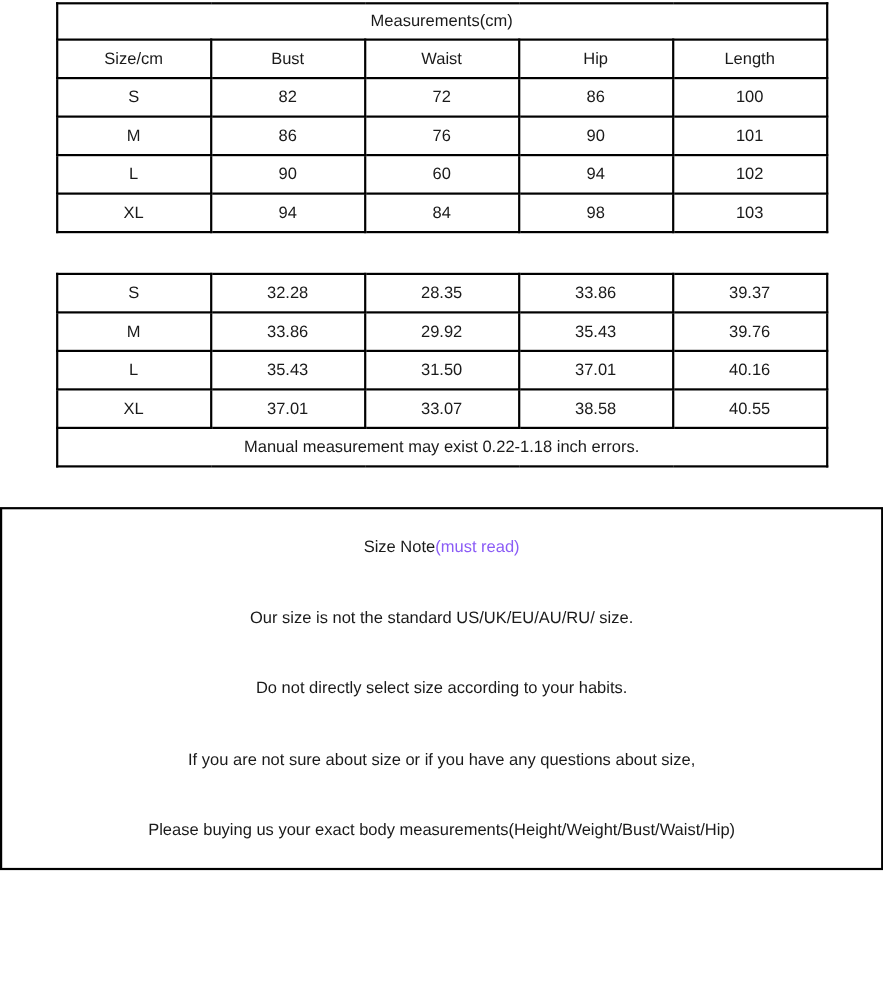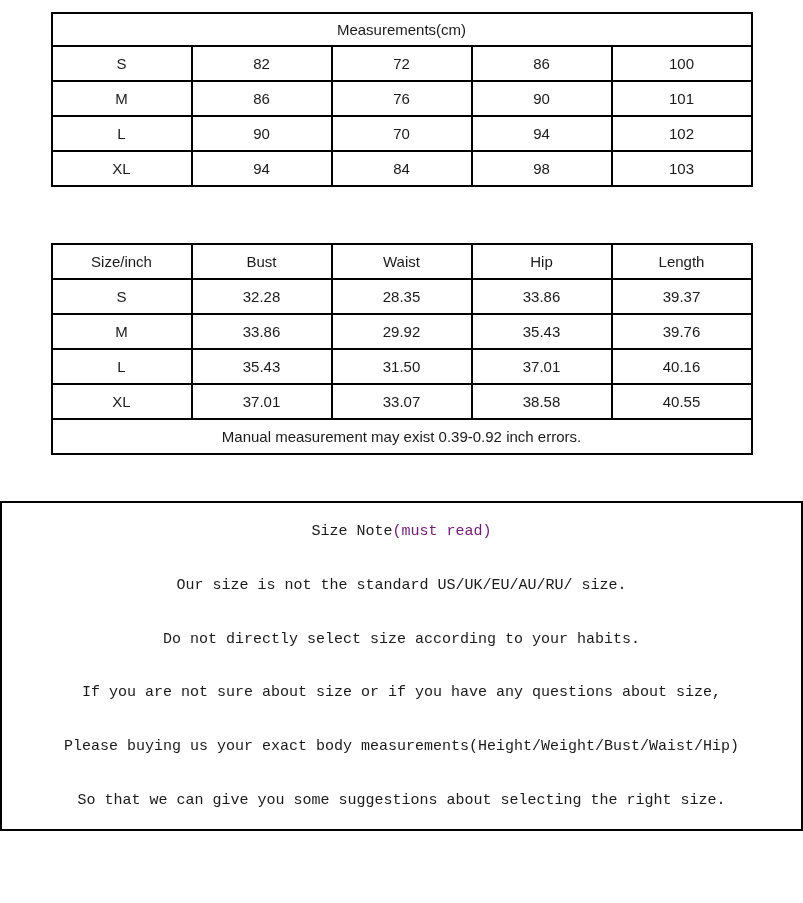--- a/index.html
+++ b/index.html
@@ -11,21 +11,21 @@
     width: 803px;
     height: 903px;
     background: #ffffff;
     font-family: "Liberation Sans", sans-serif;
     color: #1a1a1a;
     box-sizing: border-box;
     padding-top: 2px;
   }
   table.size-table {
     width: 702px;
-    margin: 10px auto;
+    margin: 0 auto;
     border-collapse: collapse;
     table-layout: fixed;
   }
   table.size-table td {
     border: 2px solid #000000;
     text-align: center;
     vertical-align: middle;
     height: 33px;
     font-size: 15px;
     padding: 0;
@@ -47,78 +47,77 @@
     justify-content: space-around;
     padding: 2px 0;
   }
   .note-line {
     height: 34px;
     display: flex;
     align-items: center;
     justify-content: center;
     font-size: 15px;
     text-align: right;
-    font-family: Liberation Mono, monospace;
   }
   .note-highlight {
-    color: #701a75;
+    color: #8b5cf6;
   }
 </style>
 </head>
 <body>
 
 <div class="page">
 
   <table class="size-table">
     <tbody>
       <tr>
         <td class="title-cell" colspan="5">Measurements(cm)</td>
+      </tr>
+      <tr>
+        <td>Size/cm</td>
+        <td>Bust</td>
+        <td>Waist</td>
+        <td>Hip</td>
+        <td>Length</td>
       </tr>
       <tr>
         <td>S</td>
         <td>82</td>
         <td>72</td>
         <td>86</td>
         <td>100</td>
       </tr>
       <tr>
         <td>M</td>
         <td>86</td>
         <td>76</td>
         <td>90</td>
         <td>101</td>
       </tr>
       <tr>
         <td>L</td>
         <td>90</td>
-        <td>70</td>
+        <td>60</td>
         <td>94</td>
         <td>102</td>
       </tr>
       <tr>
         <td>XL</td>
         <td>94</td>
         <td>84</td>
         <td>98</td>
         <td>103</td>
       </tr>
     </tbody>
   </table>
 
   <div class="gap"></div>
 
   <table class="size-table">
     <tbody>
-      <tr>
-        <td>Size/inch</td>
-        <td>Bust</td>
-        <td>Waist</td>
-        <td>Hip</td>
-        <td>Length</td>
-      </tr>
       <tr>
         <td>S</td>
         <td>32.28</td>
         <td>28.35</td>
         <td>33.86</td>
         <td>39.37</td>
       </tr>
       <tr>
         <td>M</td>
         <td>33.86</td>
@@ -134,32 +133,31 @@
         <td>40.16</td>
       </tr>
       <tr>
         <td>XL</td>
         <td>37.01</td>
         <td>33.07</td>
         <td>38.58</td>
         <td>40.55</td>
       </tr>
       <tr>
-        <td colspan="5">Manual measurement may exist 0.39-0.92 inch errors.</td>
+        <td colspan="5">Manual measurement may exist 0.22-1.18 inch errors.</td>
       </tr>
     </tbody>
   </table>
 
   <div class="gap"></div>
 
   <div class="note-box">
     <div class="note-line">
       <span>Size Note</span>
         <span class="note-highlight">(must read)</span>
     </div>
     <div class="note-line">Our size is not the standard US/UK/EU/AU/RU/ size.</div>
     <div class="note-line">Do not directly select size according to your habits.</div>
     <div class="note-line">If you are not sure about size or if you have any questions about size,</div>
     <div class="note-line">Please buying us your exact body measurements(Height/Weight/Bust/Waist/Hip)</div>
-    <div class="note-line">So that we can give you some suggestions about selecting the right size.</div>
   </div>
 
 </div>
 
 </body></html>

